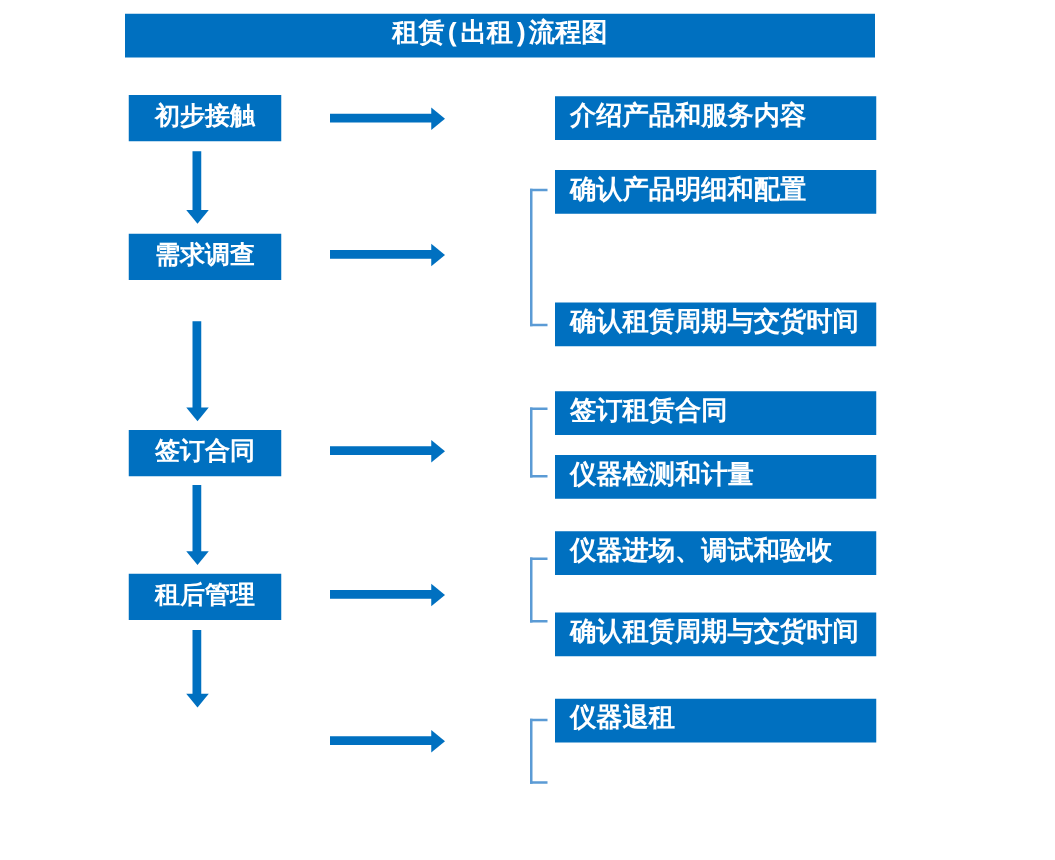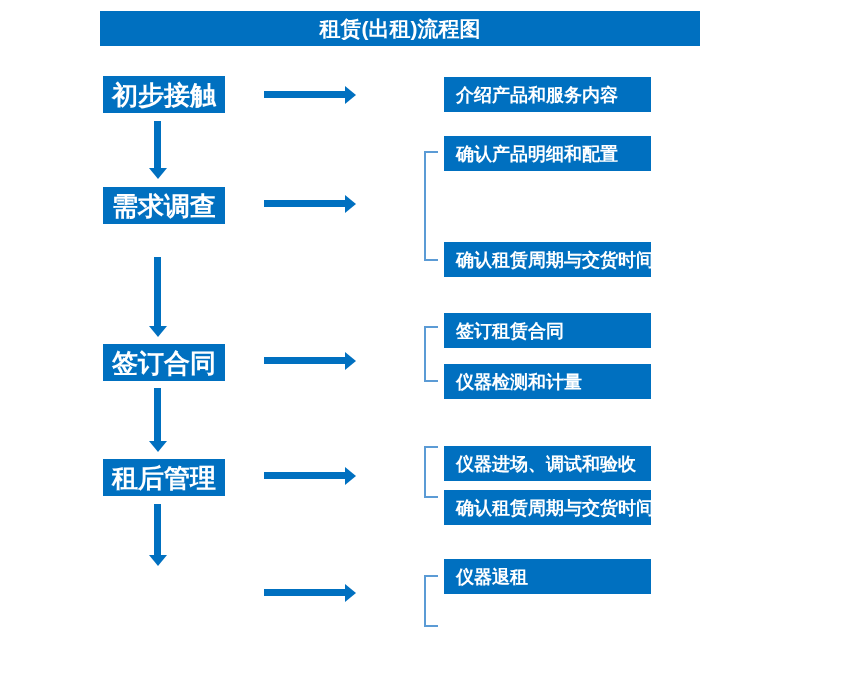--- a/index.html
+++ b/index.html
@@ -6,21 +6,21 @@
     margin: 0;
     padding: 0;
     background: #ffffff;
   }
   .canvas {
     position: relative;
     width: 844px;
     height: 688px;
     background: #ffffff;
     overflow: hidden;
-    font-family: Liberation Sans, sans-serif;
+    font-family: Liberation Mono, monospace;
   }
   .box {
     position: absolute;
     background: #0070C0;
     color: #ffffff;
     font-weight: bold;
     display: flex;
     align-items: center;
     box-sizing: border-box;
     line-height: 1;
@@ -31,28 +31,28 @@
     top: 11px;
     width: 600px;
     height: 35px;
     font-size: 21px;
     justify-content: center;
   }
   .left-box {
     left: 103px;
     width: 122px;
     height: 37px;
-    font-size: 26px;
+    font-size: 20px;
     justify-content: center;
   }
   .right-box {
     left: 444px;
-    width: 207px;
+    width: 257px;
     height: 35px;
-    font-size: 18px;
+    font-size: 21px;
     padding-left: 12px;
   }
   
   .h-arrow {
     position: absolute;
     left: 264px;
     width: 92px;
     height: 18px;
   }
   .h-stem {
@@ -118,21 +118,21 @@
   <div class="box left-box" style="top:76px">初步接触</div>
   <div class="box left-box" style="top:187px">需求调查</div>
   <div class="box left-box" style="top:344px">签订合同</div>
   <div class="box left-box" style="top:459px">租后管理</div>
 
   <div class="box right-box" style="top:77px">介绍产品和服务内容</div>
   <div class="box right-box" style="top:136px">确认产品明细和配置</div>
   <div class="box right-box" style="top:242px">确认租赁周期与交货时间</div>
   <div class="box right-box" style="top:313px">签订租赁合同</div>
   <div class="box right-box" style="top:364px">仪器检测和计量</div>
-  <div class="box right-box" style="top:446px">仪器进场、调试和验收</div>
+  <div class="box right-box" style="top:425px">仪器进场、调试和验收</div>
   <div class="box right-box" style="top:490px">确认租赁周期与交货时间</div>
   <div class="box right-box" style="top:559px">仪器退租</div>
 
   <div class="h-arrow" style="top:86px">
     <div class="h-stem"></div>
     <div class="h-head"></div>
   </div>
   <div class="h-arrow" style="top:195px">
     <div class="h-stem"></div>
     <div class="h-head"></div>

